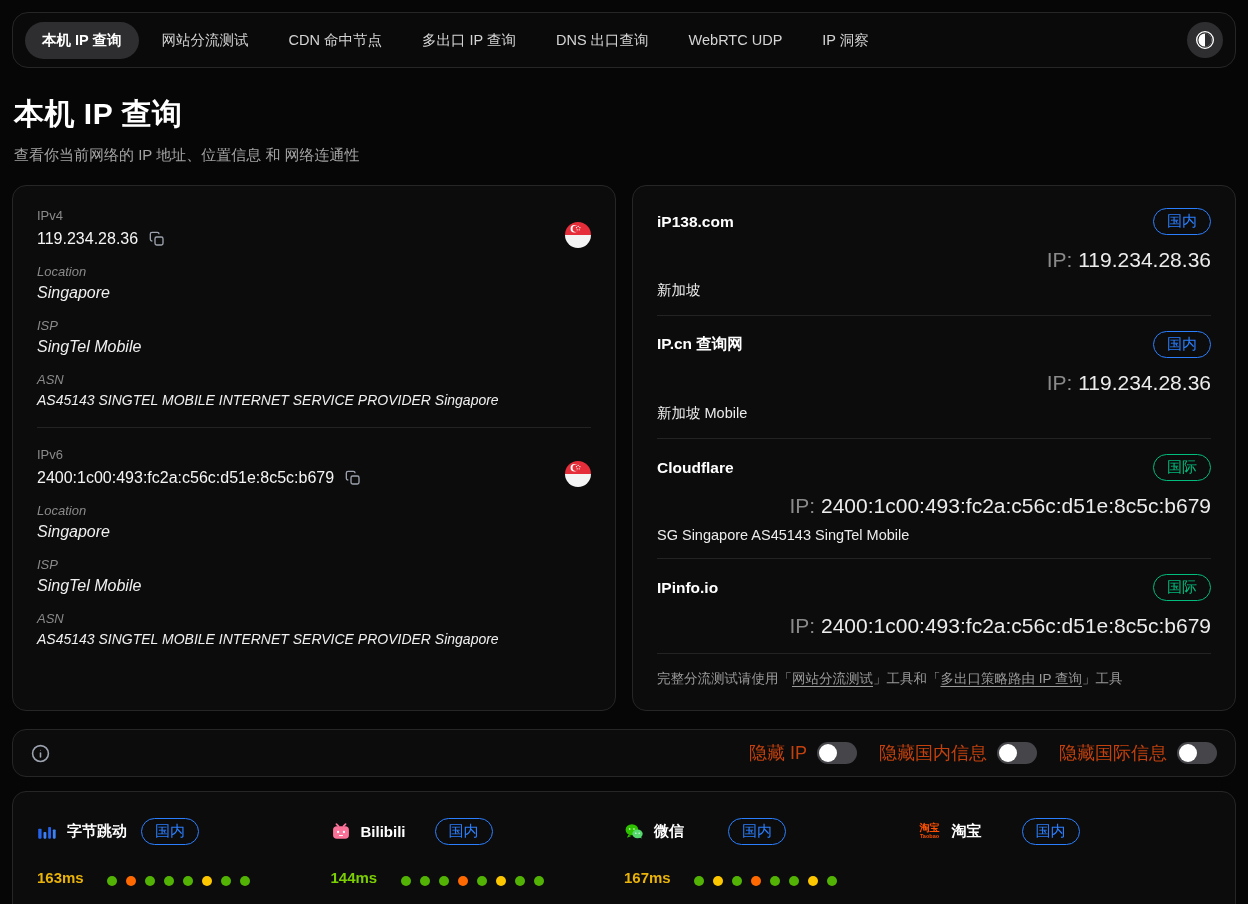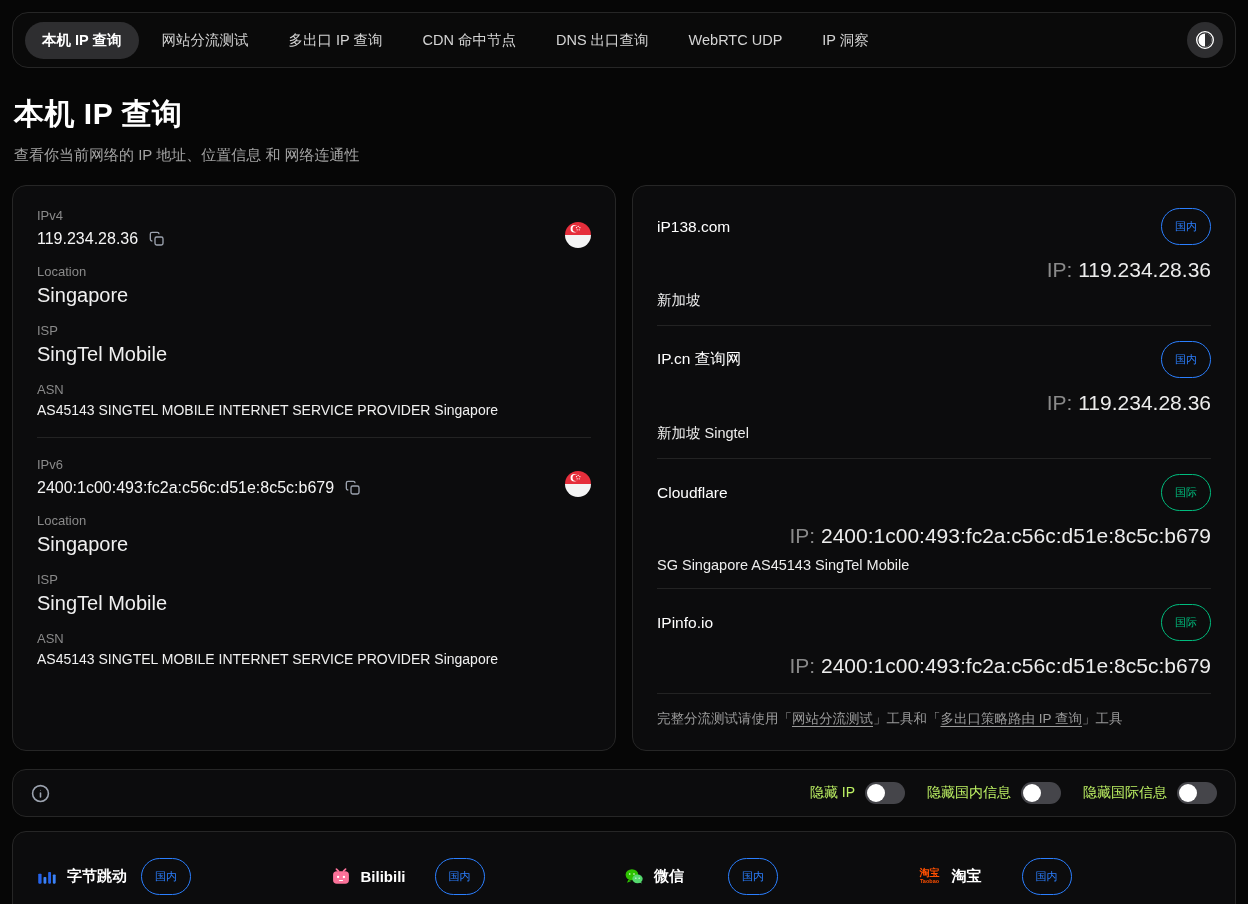--- a/index.html
+++ b/index.html
@@ -36,46 +36,46 @@
   .cards-row { display:grid; grid-template-columns:1fr 1fr; gap:16px; margin-top:20px; }
   .card { background:#0c0c0d; border:1px solid #262626; border-radius:14px; }
   .local-card, .sources-card { padding:22px 24px; }
 
   
   .sec-head { display:flex; justify-content:space-between; align-items:flex-end; }
   .ver-label { font-size:13px; color:#8a8a8a; }
   .ip-line { display:flex; align-items:center; gap:11px; margin-top:7px; }
   .ip-value { font-size:16px; color:#f5f5f5; }
   .copy-btn { background:none; border:none; padding:0; cursor:pointer; display:flex; }
-  .field { margin-top:16px; }
+  .field { margin-top:16px;font-style:italic; }
   .field-label { font-size:13px; color:#8a8a8a; }
-  .field-value { font-size:20px; color:#f0f0f0; margin-top:5px; }
+  .field-value { font-size:16px; color:#f0f0f0; margin-top:5px; }
   .asn-value { font-size:14px; }
   .divider { border-top:1px solid #232323; margin:19px 0; }
 
   
   .src-head { display:flex; justify-content:space-between; align-items:center; }
-  .src-name { font-size:15.5px; font-weight:400; color:#fff;text-align:center; }
+  .src-name { font-size:15.5px; font-weight:700; color:#fff;text-align:center; }
   .badge {
-    font-size:11px; padding:10px 13px; border-radius:999px; border:1.5px solid;
+    font-size:15px; padding:3px 13px; border-radius:999px; border:1.5px solid;
     background:transparent; white-space:nowrap;font-family:Liberation Mono, monospace;
   }
   .src-ip { margin-top:13px; font-size:21px;text-align:right; }
   .src-ip .lbl { color:#8a8a8a; }
   .src-ip .val { color:#ececec; }
   .src-detail { margin-top:9px; font-size:14.5px; color:#ececec; }
   .src-divider { border-top:1px solid #232323; margin:15px 0; }
   .sources-footer { margin-top:16px; font-size:13.5px; color:#9a9a9a; }
   .sources-footer a { color:#9a9a9a; text-decoration:underline; text-underline-offset:3px; cursor:pointer; }
 
   
   .toolbar { margin-top:18px; height:48px; display:flex; align-items:center; padding:0 18px; }
   .toolbar .spacer { flex:1; }
   .toggle-group { display:flex; align-items:center; gap:10px; margin-left:22px; }
-  .toggle-label { font-size:14px; color:#bef264; }
+  .toggle-label { font-size:18px; color:#c2410c; }
   .switch { width:40px; height:22px; border-radius:999px; background:#45454a; position:relative; cursor:pointer; border:none; }
   .knob { width:18px; height:18px; border-radius:50%; background:#fff; position:absolute; top:2px; left:2px; }
 
   
   .conn-card { margin-top:14px; padding:26px 24px 30px; }
   .conn-grid { display:grid; grid-template-columns:repeat(4,1fr); row-gap:36px; }
   .conn-head { display:flex; align-items:center; }
   .conn-name-group { display:flex; align-items:center; gap:10px; min-width:104px; }
   .conn-name { font-size:15px; font-weight:700; color:#fff; white-space:nowrap; }
   .conn-stats { display:flex; align-items:flex-end; gap:18px; margin-top:24px; }
@@ -89,22 +89,22 @@
 </style>
 </head>
 <body>
 
 <div class="page">
 
   <nav class="topnav">
     <div class="tabs" id="tabs">
         <div class="tab active">本机 IP 查询</div>
         <div class="tab">网站分流测试</div>
+        <div class="tab">CDN 命中节点</div>
         <div class="tab">多出口 IP 查询</div>
-        <div class="tab">CDN 命中节点</div>
         <div class="tab">DNS 出口查询</div>
         <div class="tab">WebRTC UDP</div>
         <div class="tab">IP 洞察</div>
       </div>
     <button class="theme-btn">
       <span class="icon-wrap">
         <svg width="20" height="20" viewBox="0 0 24 24">
             <circle cx="12" cy="12" r="10" fill="#fff"></circle>
             <path d="M12 4a8 8 0 0 1 0 16z" fill="#2e2e30"></path>
             <circle cx="12" cy="12" r="9" fill="none" stroke="#2e2e30" stroke-width="2.2"></circle>
@@ -225,21 +225,21 @@
             <div class="src-ip"><span class="lbl">IP: </span><span class="val">119.234.28.36</span></div>
             <div class="src-detail">新加坡</div>
           </div>
           <div class="src-divider"></div>
           <div class="src-entry">
             <div class="src-head">
               <span class="src-name">IP.cn 查询网</span>
               <span class="badge" style="color: rgb(43, 127, 255); border-color: rgb(43, 127, 255);">国内</span>
             </div>
             <div class="src-ip"><span class="lbl">IP: </span><span class="val">119.234.28.36</span></div>
-            <div class="src-detail">新加坡 Singtel</div>
+            <div class="src-detail">新加坡 Mobile</div>
           </div>
           <div class="src-divider"></div>
           <div class="src-entry">
             <div class="src-head">
               <span class="src-name">Cloudflare</span>
               <span class="badge" style="color: rgb(0, 188, 125); border-color: rgb(0, 188, 125);">国际</span>
             </div>
             <div class="src-ip"><span class="lbl">IP: </span><span class="val">2400:1c00:493:fc2a:c56c:d51e:8c5c:b679</span></div>
             <div class="src-detail">SG Singapore AS45143 SingTel Mobile</div>
           </div>

